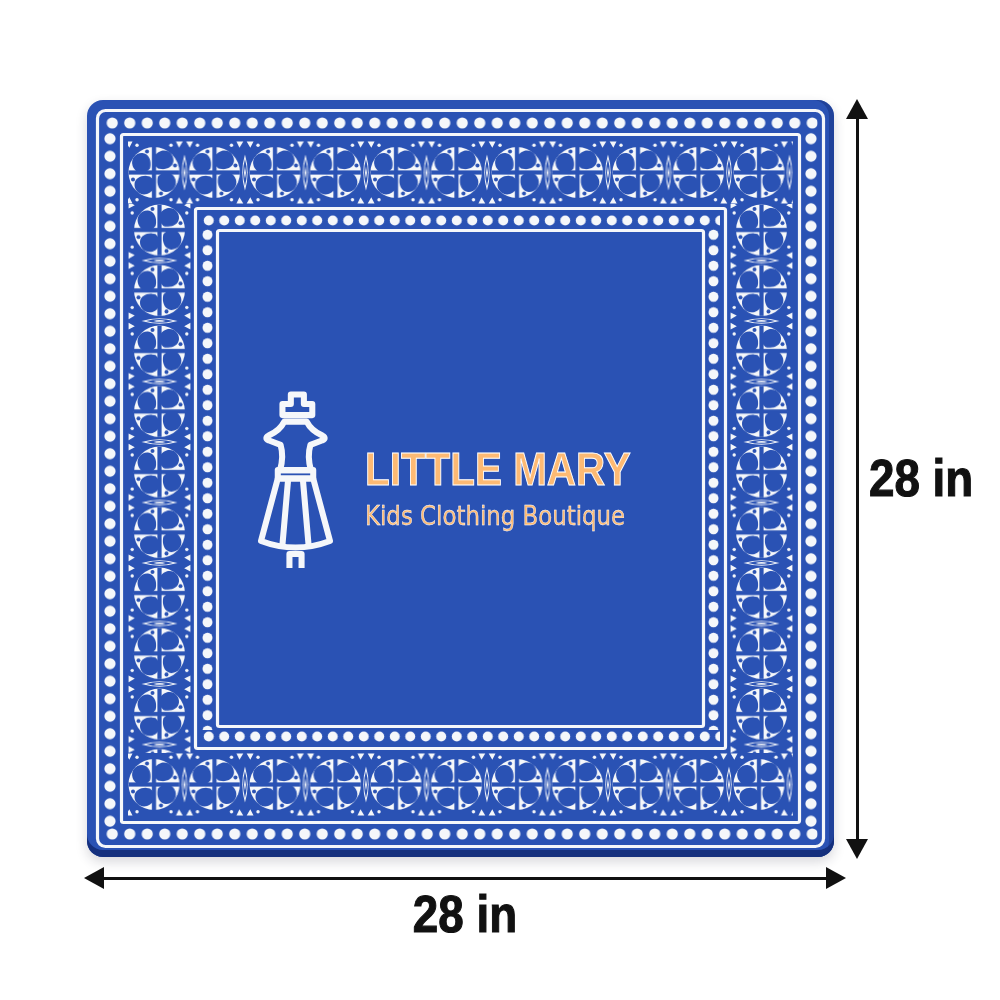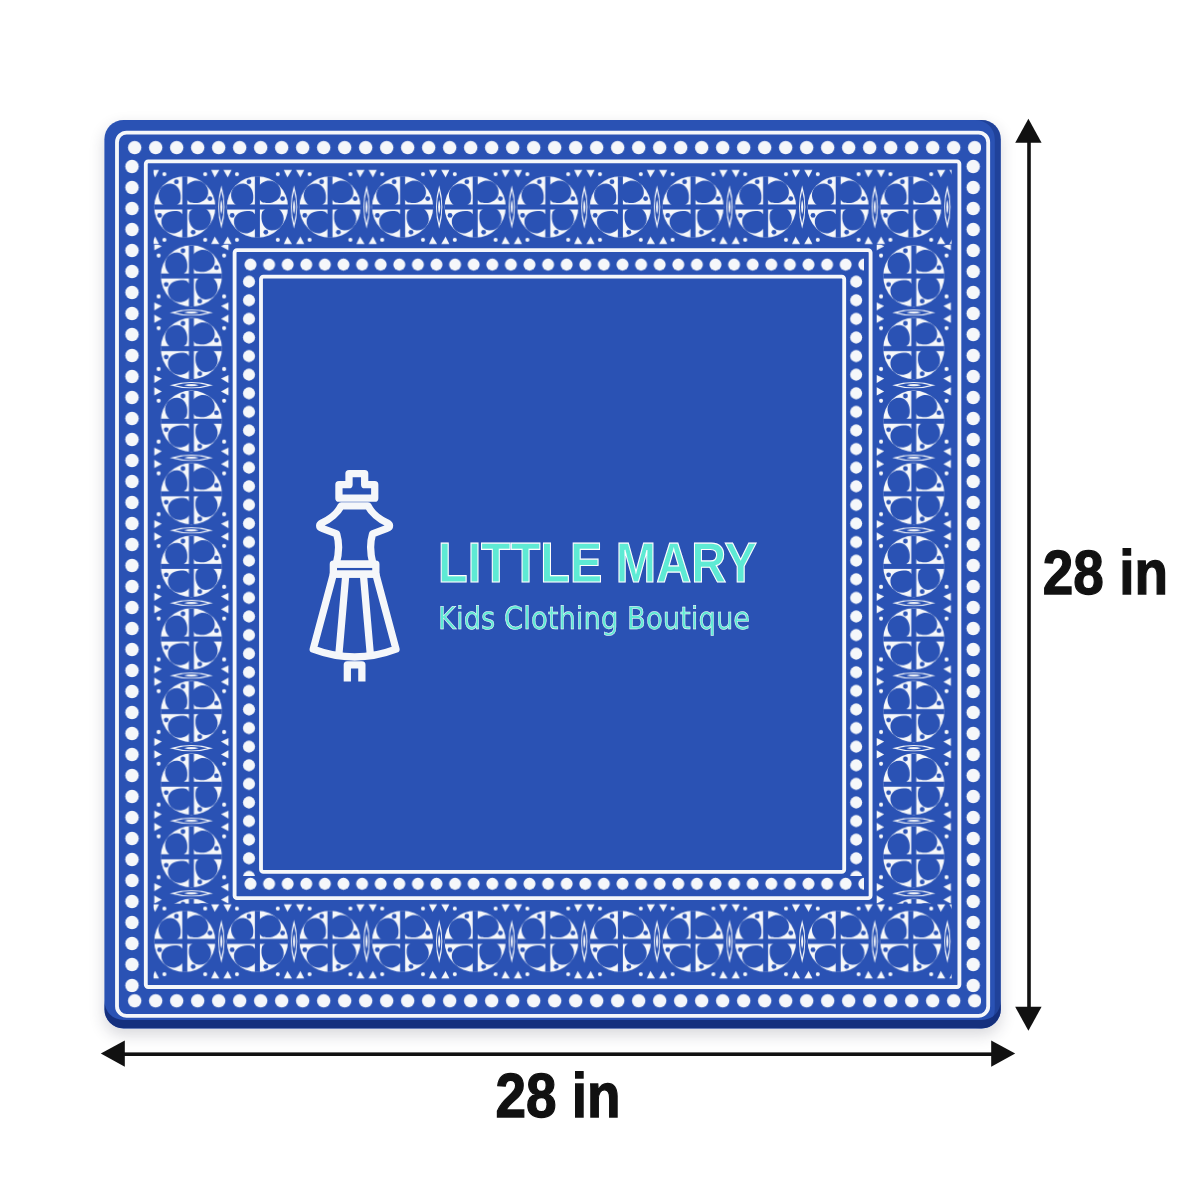--- a/index.html
+++ b/index.html
@@ -14,21 +14,21 @@
                       0 5px 12px rgba(40,40,60,.18);}
   .border-art{position:absolute;left:0;top:0;width:747px;height:757px;display:block;}
   .f-blue{fill:#2a52b4}
   .f-white{fill:#f5f7fa}
   .s-white{stroke:#f5f7fa;fill:none}
 
   
   .logo{position:absolute;left:133px;top:133px;width:481px;height:491px;
         display:flex;align-items:center;justify-content:center;gap:21px;}
   .dress-icon{width:97px;height:179px;flex:0 0 auto;}
-  .logo-text{margin-top:18px;color:#5eead4;}
+  .logo-text{margin-top:18px;color:#fdba74;}
   .brand{font-size:47px;font-weight:bold;line-height:1.05;letter-spacing:0px;
          transform:scaleX(.86);transform-origin:left center;white-space:nowrap;
          -webkit-text-stroke:1px #ffffff;}
   .tagline{font-family:"DejaVu Sans",sans-serif;font-size:26px;font-weight:normal;
            margin-top:7px;transform:scaleX(.88);transform-origin:left center;
            white-space:nowrap;-webkit-text-stroke:.4px #ffffff;}
 
   
   .tri{position:absolute;width:0;height:0;}
   .tri-up{left:846px;top:99px;border-left:11px solid transparent;border-right:11px solid transparent;border-bottom:20px solid #111;}

